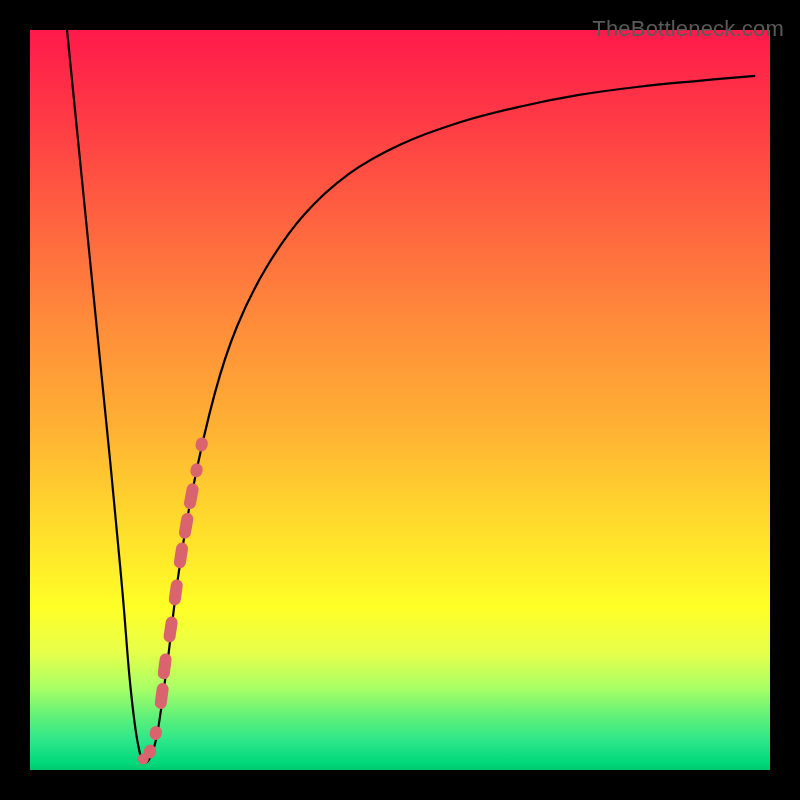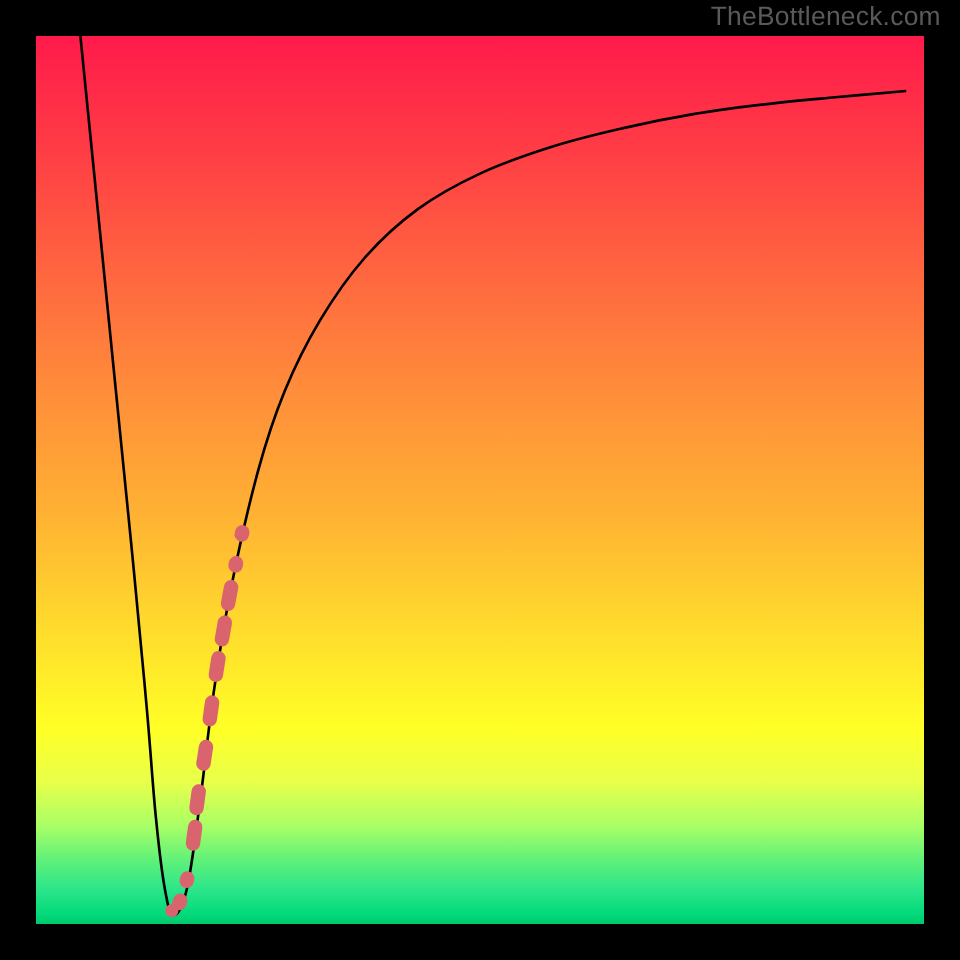--- a/index.html
+++ b/index.html
@@ -42,21 +42,21 @@
   }
   svg.curve {
     position: absolute;
     inset: 0;
     width: 100%;
     height: 100%;
     pointer-events: none;
   }
   .watermark {
     position: absolute;
-    top: 1px;
+    top: 16px;
     right: 16px;
     font-size: 22px;
     font-weight: 400;
     color: #5a5a5a;
     letter-spacing: 0.2px;
     user-select: none;
   }
 </style>
 </head>
 <body>

